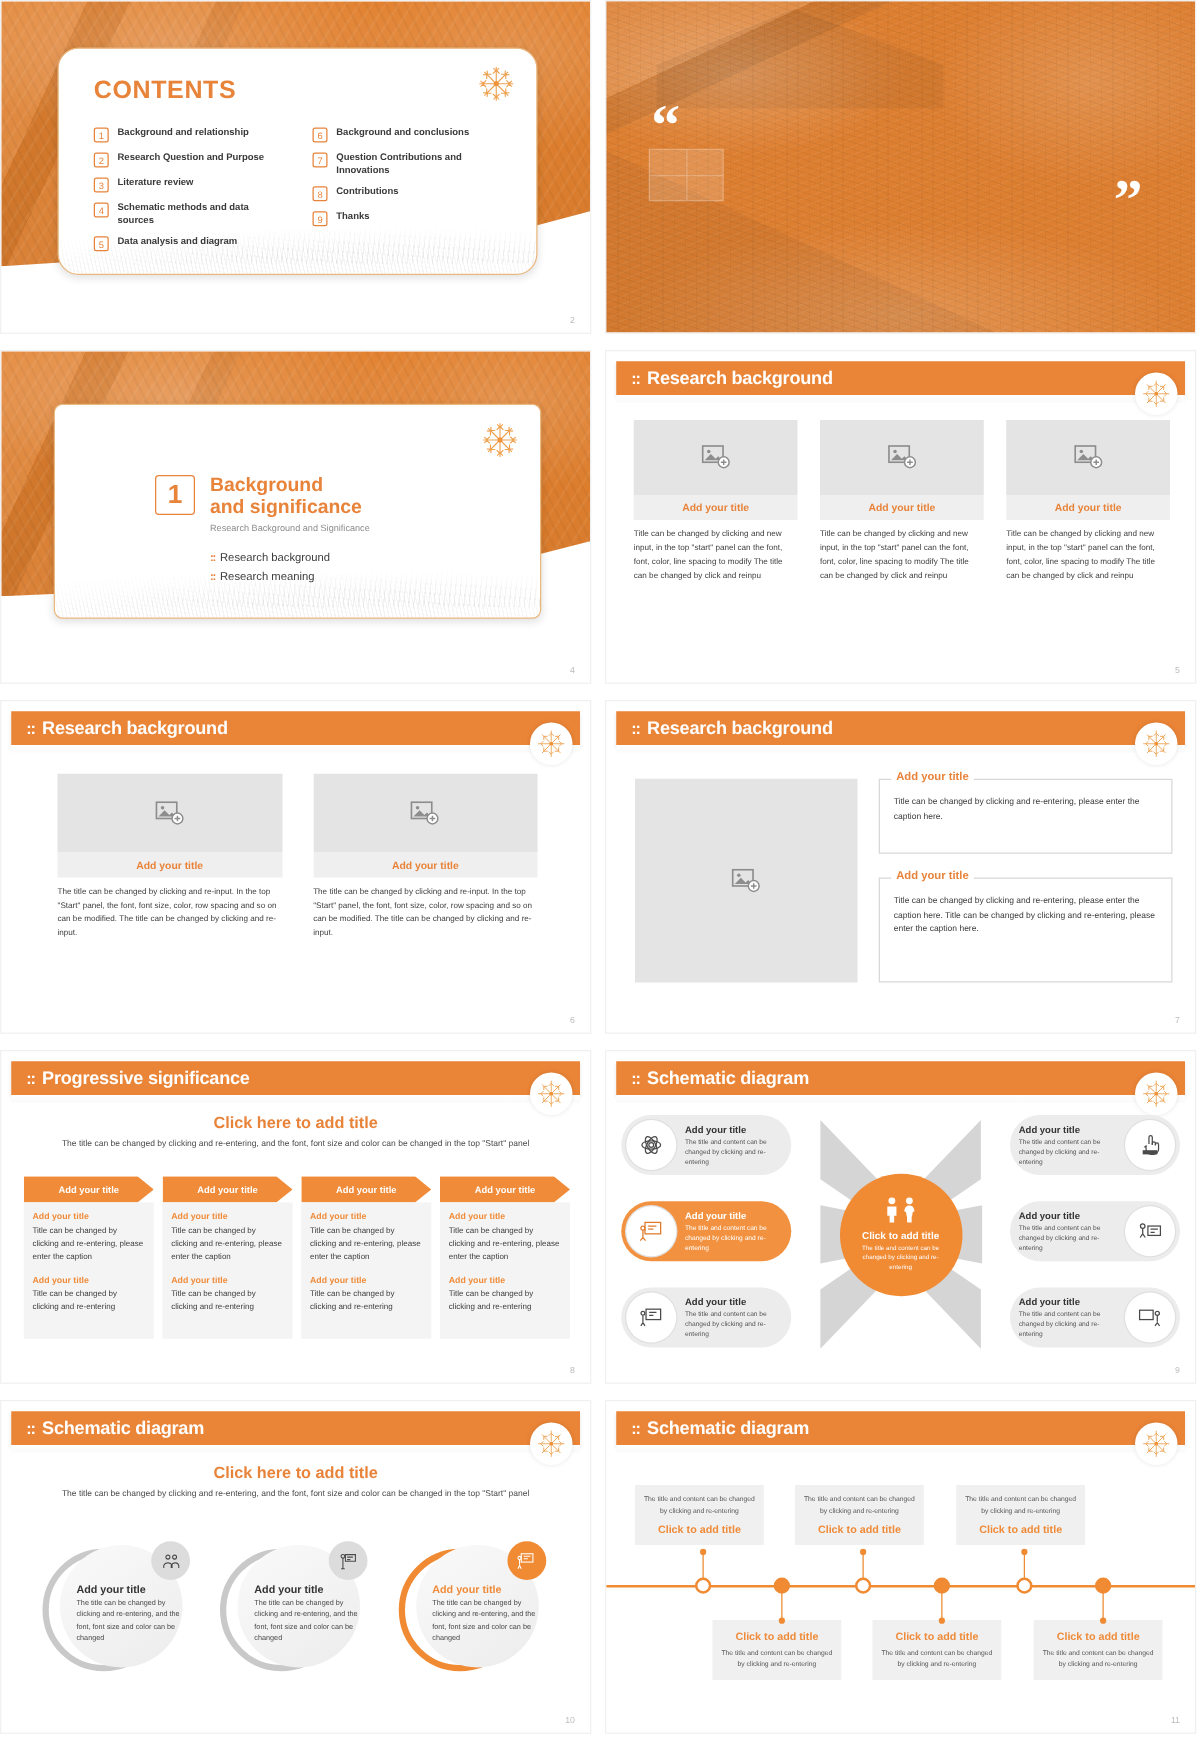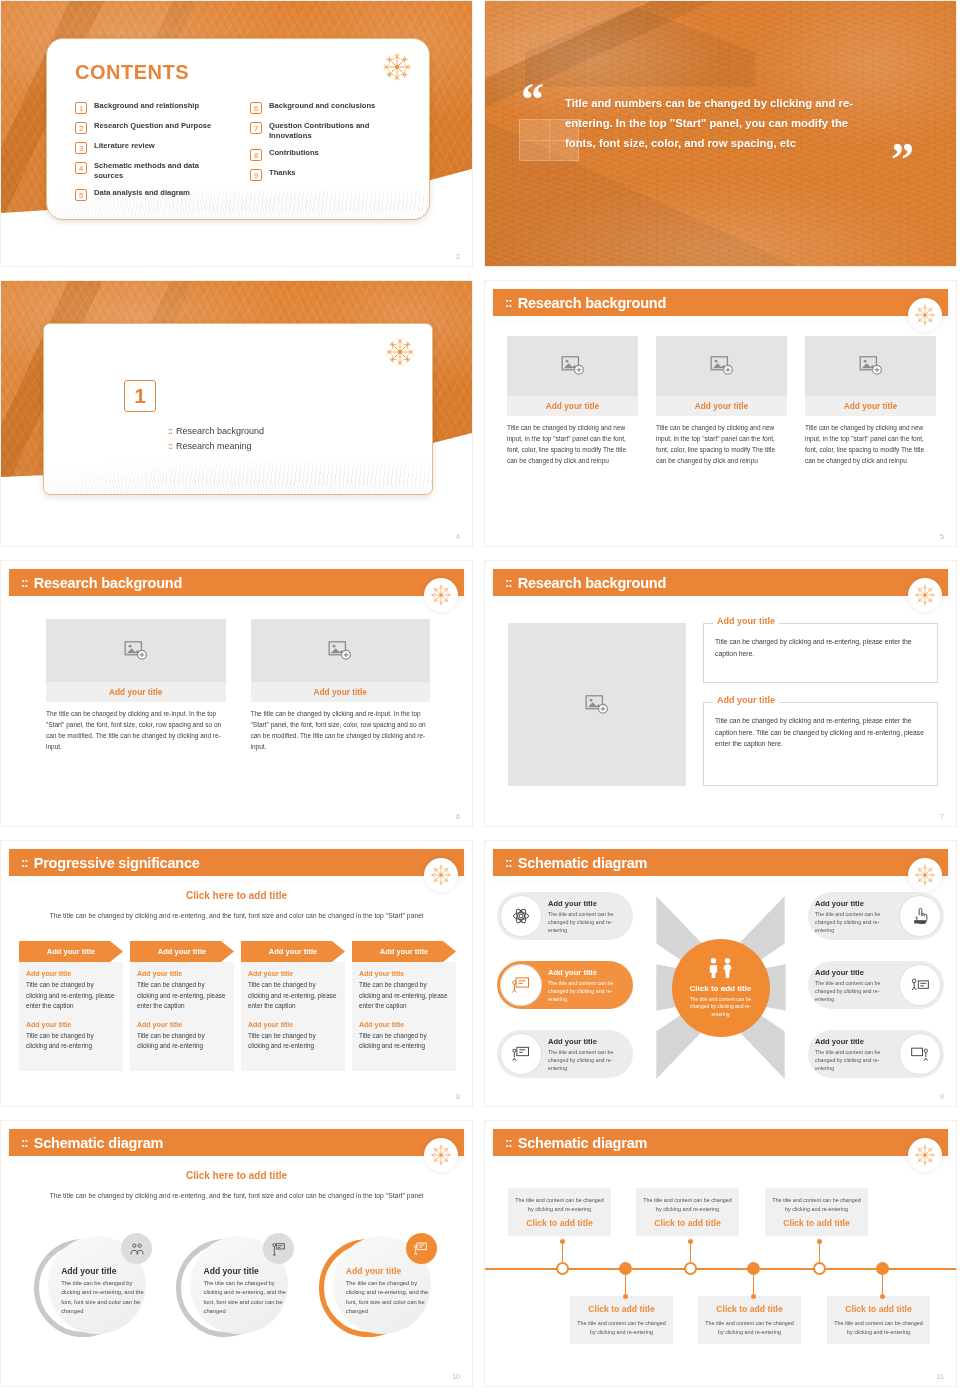--- a/index.html
+++ b/index.html
@@ -169,21 +169,21 @@
   .s6-right{ position:absolute; left:218px; right:18px; top:62px; }
   .s6-box{ border:1px solid #d8d8d8; padding:12px 11px 10px 11px; position:relative; margin-bottom:19px;}
   .s6-box .lbl{
     position:absolute; left:9px; top:-8px; background:#fff; padding:0 4px;
     color:#e8833a; font-size:9px; font-weight:bold;
   }
   .s6-box p{ font-size:6.8px; color:#3a3a3a; line-height:11.5px; }
 
   
   .ctr-title{ position:absolute; left:0; right:0; top:49px; text-align:center;
-    color:#e8833a; font-size:10px; font-weight:bold; }
+    color:#e8833a; font-size:13px; font-weight:bold; }
   .ctr-sub{ position:absolute; left:0; right:0; top:70px; text-align:center;
     color:#4a4a4a; font-size:6.8px; line-height:10.5px; }
   .s7-cols{ position:absolute; left:18px; right:16px; top:100px; display:flex; gap:7px;}
   .s7-col{ flex:1; position:relative; }
   .chev{
     height:21px; background:#ef8b39; color:#fff; font-size:7.5px; font-weight:bold;
     display:flex; align-items:center; justify-content:center;
     clip-path: polygon(0 0, calc(100% - 13px) 0, 100% 50%, calc(100% - 13px) 100%, 0 100%, 0 100%);
     position:relative;
   }
@@ -348,32 +348,36 @@
     <div class="pgnum">2</div>
   </div>
 
   <div class="slide right">
     <div class="s2-bg">
       <div class="house"></div>
       <div class="s2-roof"></div>
       <div class="s2-win"></div>
     </div>
     <div class="quote-mark q-open">“</div>
-    <div class="quote-body">Title and numbers can be changed by clicking and re-entering. In the top "Start" panel, you can modify the fonts, font size, color, and row spacing, etc</div>
     <div class="quote-mark q-close">”</div>
   </div>
 
   <div class="slide">
     <div class="s3-band photo-orange"></div>
     <div class="s3-card">
       <div class="wave"></div>
       <div class="wave2"></div>
       <div class="s3-inner">
         <div class="s3-row">
           <div class="s3-numbox">1</div>
+          <div>
+            <div class="s3-t1">Background</div>
+            <div class="s3-t1">and significance</div>
+            <div class="s3-sub">Research Background and Significance</div>
+          </div>
         </div>
         <div class="s3-bul">
           <div><span class="bcc">::</span><span>Research background</span></div>
           <div><span class="bcc">::</span><span>Research meaning</span></div>
         </div>
       </div>
       <div style="position:absolute;right:14px;top:10px;width:36px;height:36px;">
         <svg viewBox="0 0 40 40">
             <g stroke="#eda14f" stroke-width="1" fill="none">
           <circle cx="20" cy="20" r="2.4" fill="#ef9338" stroke="none"></circle>

